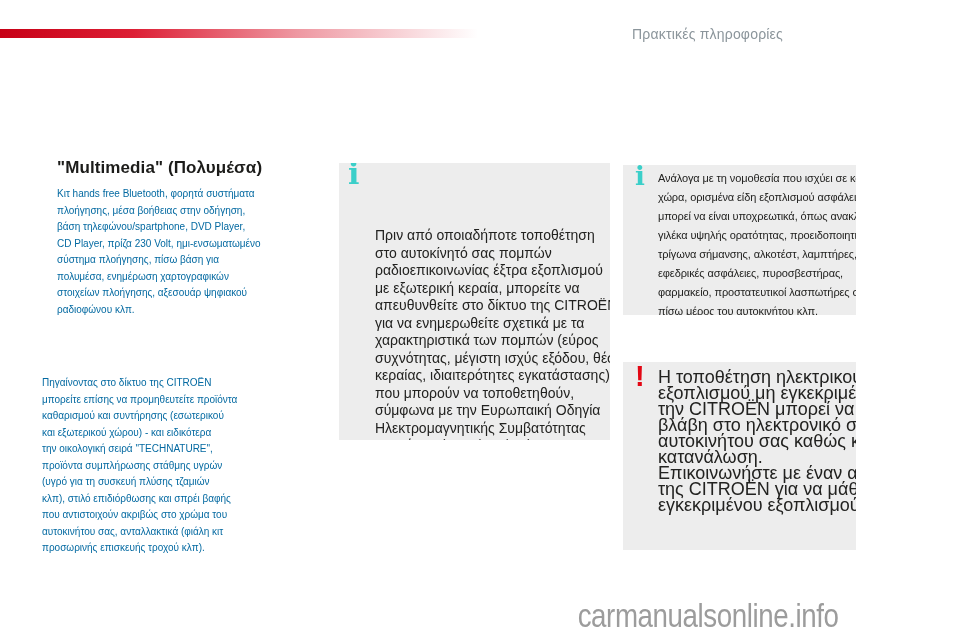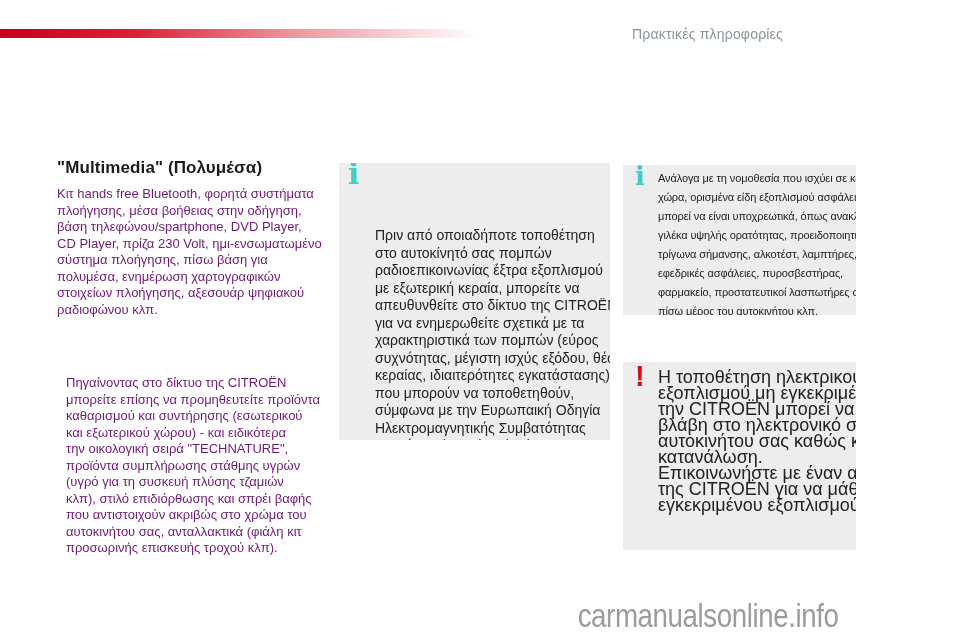--- a/index.html
+++ b/index.html
@@ -17,24 +17,24 @@
   .header-title{
     position:absolute;top:26px;right:73px;
     font-size:14px;color:#8b959b;letter-spacing:0.2px;
   }
 
   .h1{
     position:absolute;left:57px;top:158px;
     font-size:17px;font-weight:bold;color:#1c1c1a;letter-spacing:0.1px;
   }
   .body-text{
-    color:#701a75;white-space:pre;font-size:13px;line-height:16.5px;
+    color:#0369a1;white-space:pre;font-size:10px;line-height:16.5px;
   }
   .para1{position:absolute;left:57px;top:186px;width:320px;}
-  .para2{position:absolute;left:66px;top:375px;width:320px;}
+  .para2{position:absolute;left:42px;top:375px;width:320px;}
 
   .box{position:absolute;background:#ededed;overflow:hidden;}
   .box-mid{left:339px;top:163px;width:271px;height:277px;}
   .box-r1{left:623px;top:165px;width:262px;height:150px;}
   .box-r2{left:623px;top:362px;width:262px;height:188px;}
 
   .info-glyph{
     position:absolute;left:9px;top:-4px;
     font-family:"DejaVu Serif", serif;font-weight:bold;
     font-size:30px;color:#3bcfc9;line-height:1;

